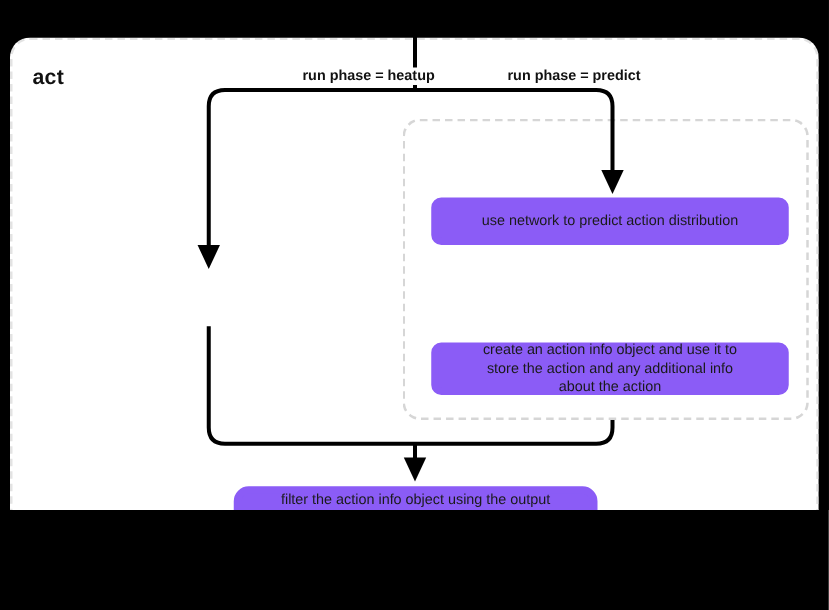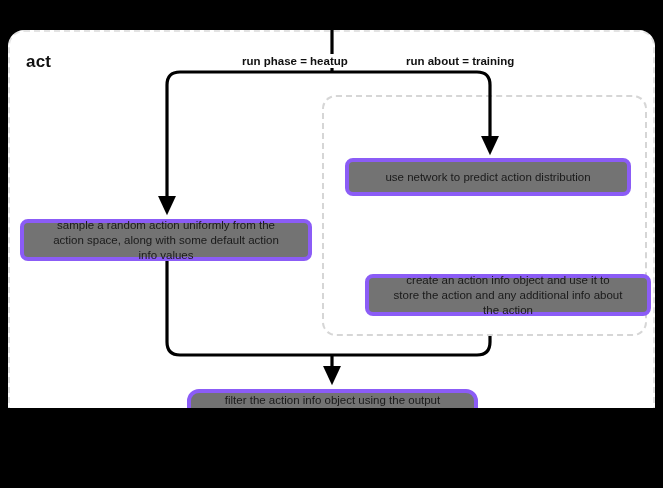--- a/index.html
+++ b/index.html
@@ -59,37 +59,37 @@
     font-size: 16px;
     font-weight: bold;
     line-height: 21px;
     color: #111111;
   }
 
   
   .gbox {
     position: absolute;
     box-sizing: border-box;
-    background: #737373;
-    border: 4px solid #8b5cf6;
+    background: #8b5cf6;
+    border: 6px solid #8b5cf6;
     border-radius: 8px;
     display: flex;
     align-items: center;
     justify-content: center;
     text-align: center;
     font-size: 11.5px;
     line-height: 15px;
     color: #1a1a1a;
     padding: 3px 23px;
   }
 
   #box-sample   { left: 20px;  top: 219px; width: 292px; height: 42px; }
   #box-network  { left: 345px; top: 158px; width: 286px; height: 38px; }
   #box-explore  { left: 345px; top: 217px; width: 286px; height: 42px; }
-  #box-actinfo  { left: 345px; top: 274px; width: 286px; height: 42px; margin-left: 20px; }
+  #box-actinfo  { left: 345px; top: 274px; width: 286px; height: 42px; }
   #box-filter   { left: 187px; top: 389px; width: 291px; height: 38px; border-radius: 12px; }
 
   
   #flow {
     position: absolute;
     left: 0;
     top: 0;
     width: 663px;
     height: 488px;
     pointer-events: none;
@@ -136,23 +136,22 @@
     <path d="M167,261 L167,342 Q167,355 180,355 L332,355" stroke="#000000" stroke-width="3.2" fill="none"></path>
 
     <path d="M490,336 L490,342 Q490,355 477,355 L332,355" stroke="#000000" stroke-width="3.2" fill="none"></path>
 
     <path d="M332,355 L332,375" stroke="#000000" stroke-width="3.2" fill="none" marker-end="url(#arrowhead)"></path>
 
     <path d="M332,427 L332,488" stroke="#000000" stroke-width="3.2" fill="none"></path>
   </svg>
 
   <div class="edge-label" id="label-heatup">run phase = heatup</div>
-  <div class="edge-label" id="label-training">run about = training</div>
+  <div class="edge-label" id="label-training">run phase = predict</div>
 
-  <div class="gbox" id="box-sample">sample a random action uniformly from the action space, along with some default action info values</div>
 
   <div class="gbox" id="box-network">use network to predict action distribution</div>
 
 
   <div class="gbox" id="box-actinfo">create an action info object and use it to store the action and any additional info about the action</div>
 
   <div class="gbox" id="box-filter">filter the action info object using the output filter</div>
 
 </div>
 

